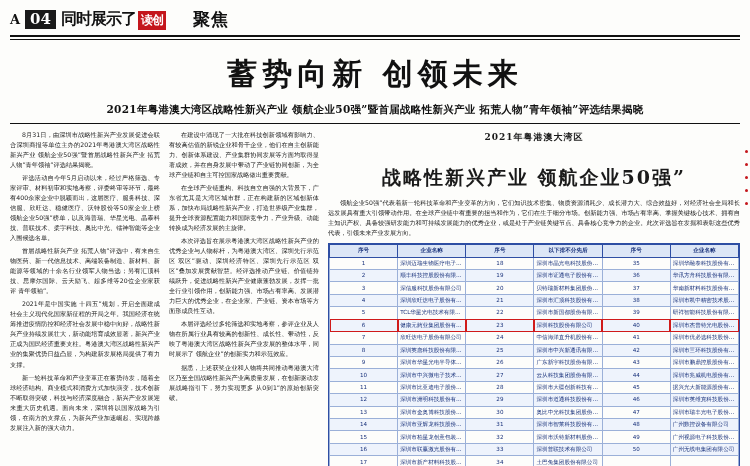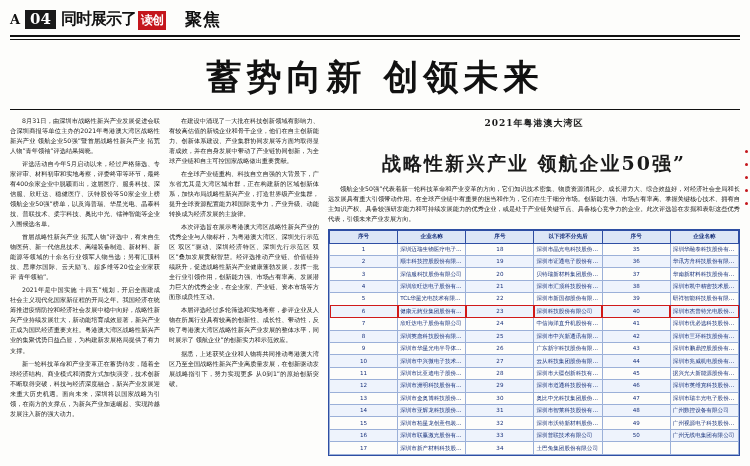--- a/index.html
+++ b/index.html
@@ -13,34 +13,34 @@
   }
   .page{position:relative;width:750px;height:466px;box-sizing:border-box;padding:0 10px;}
 
   
   .masthead{display:flex;align-items:flex-start;justify-content:space-between;padding-top:8px;}
   .mast-left{display:flex;align-items:center;gap:5px;}
   .mast-A{font-size:13px;font-weight:bold;font-family:"DejaVu Serif","Liberation Serif",serif;}
   .mast-num{background:#1a1a1a;color:#fff;font-size:15px;font-weight:bold;padding:1px 5px;line-height:1.15;font-family:"DejaVu Serif","Liberation Serif",serif;}
   .mast-logo{font-size:16px;font-weight:bold;letter-spacing:-1px;font-family:"DejaVu Serif","Liberation Serif",serif;}
   .mast-badge{display:inline-block;background:#c4161c;color:#fff;font-size:12px;font-weight:bold;padding:1px 3px;margin-left:2px;}
-  .mast-section{font-size:17px;font-weight:bold;margin-left:14px;font-family:Liberation Sans, sans-serif;letter-spacing:1px;}
+  .mast-section{font-size:17px;font-weight:bold;margin-left:22px;font-family:Liberation Sans, sans-serif;letter-spacing:1px;}
   .mast-right{text-align:right;font-size:7px;line-height:1.5;color:#222;}
   .mast-date{font-size:7.5px;}
   .mast-editors{font-size:7px;white-space:nowrap;}
 
   .rule-thick{border-top:2px solid #111;margin:4px 0 0 0;}
   .rule-thin{border-top:1px solid #111;margin-top:1.5px;}
 
   
   .headline{
     text-align:center;
     font-family:"DejaVu Serif","Liberation Serif",serif;
     font-weight:bold;
-    font-size:35px;
+    font-size:30px;
     letter-spacing:5px;
     margin-top:14px;
     margin-bottom:8px;
   }
   .subhead{
     text-align:center;
     font-size:10.5px;
     font-weight:bold;
     letter-spacing:0.3px;
     margin-bottom:6px;
@@ -94,20 +94,21 @@
       <span class="mast-logo">
         <span>同时展示了</span><span class="mast-badge">读创</span>
       </span>
       <span class="mast-section">聚焦</span>
     </div>
   </div>
   <div class="rule-thick"></div>
   <div class="rule-thin"></div>
 
   <div class="headline">蓄势向新  创领未来</div>
+  <div class="subhead">2021年粤港澳大湾区战略性新兴产业 领航企业50强”暨首届战略性新兴产业 拓荒人物”青年领袖”评选结果揭晓</div>
   <div class="subrule"></div>
 
   <div class="content">
 
     <div class="col col-1">
       <p>8月31日，由深圳市战略性新兴产业发展促进会联合深圳商报等单位主办的2021年粤港澳大湾区战略性新兴产业 领航企业50强”暨首届战略性新兴产业 拓荒人物”青年领袖”评选结果揭晓。</p>
       <p>评选活动自今年5月启动以来，经过严格筛选、专家评审、材料初审和实地考察，评委终审等环节，最终有400余家企业中脱颖而出，这届医疗、服务科技、深信服、欣旺达、稳健医疗、沃特股份等50家企业上榜 领航企业50强”榜单，以及海普瑞、华星光电、晶泰科技、普联技术、柔宇科技、奥比中光、镭神智能等企业入围候选名单。</p>
       <p>首届战略性新兴产业 拓荒人物”评选中，有来自生物医药、新一代信息技术、高端装备制造、新材料、新能源等领域的十余名行业领军人物当选；另有汇顶科技、思摩尔国际、云天励飞、超多维等20位企业家获评 青年领袖”。</p>
       <p>2021年是中国实施 十四五”规划，开启全面建成社会主义现代化国家新征程的开局之年。我国经济在统筹推进疫情防控和经济社会发展中稳中向好，战略性新兴产业持续发展壮大，新动能培育成效显著，新兴产业正成为国民经济重要支柱。粤港澳大湾区战略性新兴产业的集聚优势日益凸显，为构建新发展格局提供了有力支撑。</p>
       <p>新一轮科技革命和产业变革正在蓄势待发，随着全球经济结构、商业模式和消费方式加快演变，技术创新不断取得突破，科技与经济深度融合，新兴产业发展迎来重大历史机遇。面向未来，深圳将以国家战略为引领，在南方的支撑点，为新兴产业加速崛起、实现跨越发展注入新的强大动力。</p>

